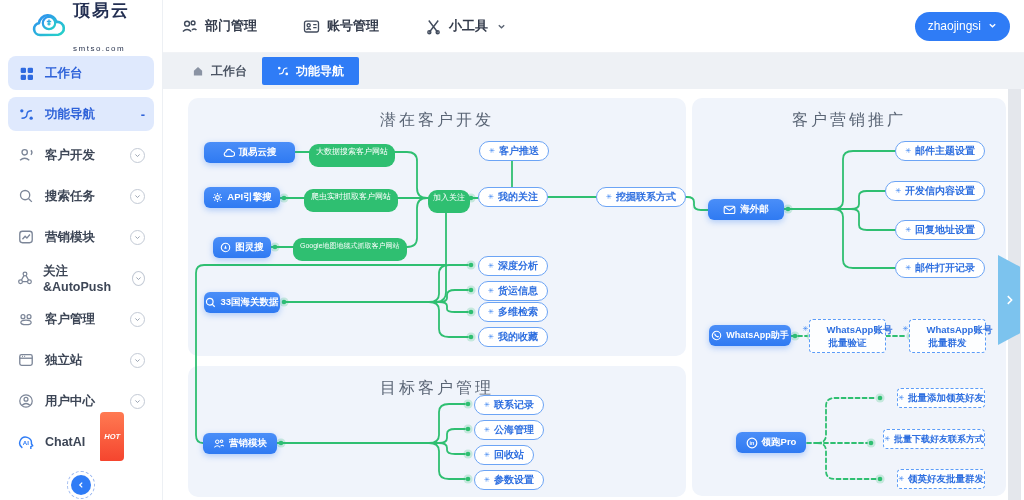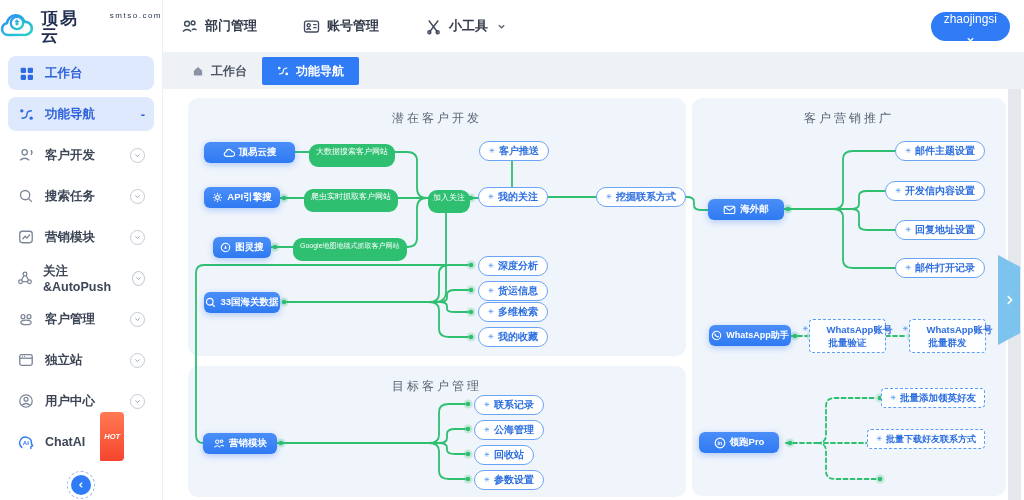--- a/index.html
+++ b/index.html
@@ -1,57 +1,57 @@
 <!DOCTYPE html>
 <html><head>
 <meta charset="utf-8">
 <style>
   html,body{margin:0;padding:0;background:#fff;}
   body{width:1024px;height:500px;overflow:hidden;font-family:"Liberation Sans","DejaVu Sans",sans-serif;-webkit-font-smoothing:antialiased;}
   .app{display:flex;width:1024px;height:500px;}
   
   .sidebar{width:162px;min-width:162px;background:#fff;border-right:1px solid #edf0f4;display:flex;flex-direction:column;position:relative;}
   .logo{height:54px;display:flex;align-items:center;justify-content:center;gap:7px;}
-  .logo-txt{display:flex;flex-direction:row;line-height:1;gap:24px;}
+  .logo-txt{display:flex;flex-direction:column;line-height:1;gap:24px;}
   .logo-name{font-size:17px;font-weight:bold;color:#232f52;letter-spacing:2px;}
   .logo-dom{font-size:8px;color:#2a3550;letter-spacing:1.5px;margin-top:2px;font-weight:normal;}
   .menu{flex:1;padding:2px 8px 0 8px;}
   .mi{height:34px;margin-bottom:7px;display:flex;align-items:center;gap:10px;padding:0 9px;border-radius:8px;font-size:12.5px;font-weight:bold;color:#3d4656;cursor:pointer;}
   .mi .mic{width:18px;height:18px;display:flex;align-items:center;justify-content:center;color:#7c8698;}
   .mi.active{background:#dfe9fd;color:#2e62d9;}
   .mi.active .mic{color:#2e6ae0;}
   .chev{margin-left:auto;width:13px;height:13px;border:1px solid #c3cad5;border-radius:50%;color:#98a1af;display:flex;align-items:center;justify-content:center;}
   .minus{margin-left:auto;color:#2e62d9;font-weight:bold;font-size:13px;}
   .hot{background:linear-gradient(180deg,#ff7a52,#f5452e);color:#fff;font-size:7.5px;font-weight:bold;font-style:italic;border-radius:4px 4px 4px 1px;padding:20px 4px;margin-left:5px;transform:translateY(-6px);}
   .collapse-btn{position:absolute;bottom:5px;left:50%;transform:translateX(-50%);width:20px;height:20px;background:#2f7cf6;border-radius:50%;color:#fff;display:flex;align-items:center;justify-content:center;outline:1px dashed #9db9f0;outline-offset:3px;cursor:pointer;}
   
   .main{flex:1;display:flex;flex-direction:column;min-width:0;}
   .header{height:52px;display:flex;align-items:center;padding:0 14px 0 18px;border-bottom:1px solid #f1f3f6;}
   .h-item{display:flex;align-items:center;gap:7px;font-size:13px;color:#333b4b;font-weight:bold;margin-right:46px;cursor:pointer;}
   .h-item .hic{color:#414b5c;display:flex;}
-  .user-pill{margin-left:auto;background:#2f7cf6;color:#fff;border-radius:15px;padding:0 13px;height:29px;font-size:12px;display:flex;gap:7px;align-items:center;cursor:pointer;flex-direction:column;}
+  .user-pill{margin-left:auto;background:#2f7cf6;color:#fff;border-radius:15px;padding:0 13px;height:29px;font-size:12px;display:flex;gap:7px;align-items:center;cursor:pointer;}
   .tabbar{height:36px;background:#eef1f5;display:flex;align-items:center;padding-left:14px;}
   .tab{display:flex;align-items:center;gap:7px;font-size:12px;font-weight:bold;color:#4a5362;height:28px;padding:0 15px;cursor:pointer;}
   .tab .tic{display:flex;color:#8a93a3;}
   .tab.active{background:#2f7cf6;color:#fff;border-radius:2px;}
   .tab.active .tic{color:#fff;}
   
   .flow{position:relative;flex:1;background:#fff;overflow:hidden;}
   .panel{position:absolute;background:#f0f4fb;border-radius:10px;z-index:0;}
   .pA{left:25px;top:9px;width:498px;height:258px;}
   .pB{left:25px;top:277px;width:498px;height:131px;}
   .pC{left:529px;top:9px;width:314px;height:398px;}
-  .ptitle{position:absolute;top:12px;left:0;width:100%;text-align:center;font-size:12px;color:#5a6575;letter-spacing:3px;}
+  .ptitle{position:absolute;top:12px;left:0;width:100%;text-align:center;font-size:16px;color:#5a6575;letter-spacing:3px;}
   .wires{position:absolute;left:0;top:0;z-index:1;}
   .bnode{position:absolute;z-index:2;background:linear-gradient(180deg,#4a8ef8,#2f7af2);color:#fff;border-radius:6px;height:21px;display:flex;align-items:center;justify-content:center;gap:4px;font-size:9.5px;font-weight:bold;box-shadow:0 2px 6px rgba(47,124,246,.35);cursor:pointer;}
   .bnode .bic{display:flex;}
   .gpill{position:absolute;z-index:2;background:#2fbf71;color:#fff;border-radius:9px;font-size:8px;height:23px;line-height:16px;padding:0 7px;white-space:nowrap;text-align:center;}
   .wnode{position:absolute;z-index:2;background:#fff;border:1px solid #6ca4f5;border-radius:11px;color:#2e6fe0;font-size:10px;height:20px;display:flex;align-items:center;gap:4px;padding:0 9px;font-weight:bold;white-space:nowrap;box-sizing:border-box;cursor:pointer;}
   .ast{color:#3e86f2;font-size:7px;}
-  .dnode{position:absolute;z-index:2;background:#fdfeff;border:1px dashed #5b9cf8;border-radius:4px;color:#2e6fe0;font-size:9.5px;font-weight:bold;display:flex;align-items:center;justify-content:center;gap:4px;padding:0 8px;height:20px;white-space:nowrap;box-sizing:border-box;cursor:pointer;}
+  .dnode{position:absolute;z-index:2;background:#fdfeff;border:1px dashed #5b9cf8;border-radius:4px;color:#2e6fe0;font-size:9.5px;font-weight:bold;display:flex;align-items:center;justify-content:center;gap:4px;padding:0 0;height:20px;white-space:nowrap;box-sizing:border-box;cursor:pointer;}
   .dnode.two{flex-direction:column;gap:0;height:34px;line-height:1.4;padding:2px 6px;}
   .dnode .row{display:flex;align-items:center;gap:18px;}
   .scrollstrip{position:absolute;right:3px;top:0;width:13px;height:412px;background:#e4e7ec;z-index:3;}
   .collapse-tab{position:absolute;right:4px;top:166px;width:22px;height:90px;background:#7cc3ee;z-index:4;clip-path:polygon(0 0,100% 13%,100% 87%,0 100%);display:flex;align-items:center;justify-content:center;color:#fff;}
 </style>
 </head>
 <body>
 
 <div class="app">
 
@@ -446,21 +446,21 @@
       </div>
       <div class="bnode" style="left:546px;top:236px;width:82px;font-size:9px">
         <span class="bic">
             <svg width="11" height="11" viewBox="0 0 12 12" fill="none" stroke="#fff" stroke-width="1.2">
               <circle cx="6" cy="6" r="4.6"></circle>
               <path d="M4.2,4 q-0.4,2.4 3.4,3.6 l0.6,-1"></path>
             </svg>
           </span>
         <span>WhatsApp助手</span>
       </div>
-      <div class="bnode" style="left:536px;top:343px;width:80px">
+      <div class="bnode" style="left:573px;top:343px;width:70px">
         <span class="bic">
             <svg width="12" height="12" viewBox="0 0 12 12">
               <circle cx="6" cy="6" r="4.8" fill="none" stroke="#fff" stroke-width="1.2"></circle>
               <text x="3.4" y="8.2" font-size="5.4" font-weight="bold" fill="#fff" font-family="Liberation Sans, sans-serif">in</text>
             </svg>
           </span>
         <span>领跑Pro</span>
       </div>
 
       <div class="gpill" style="left:146px;top:55px">大数据搜索客户网站</div>
@@ -550,20 +550,24 @@
           </span>
       </div>
 
       <div class="dnode" style="right:39px;top:299px">
           <span class="ast">✳</span>
           <span>批量添加领英好友</span>
         </div>
       <div class="dnode" style="right:39px;top:340px;font-size:9px">
           <span class="ast">✳</span>
           <span>批量下载好友联系方式</span>
+        </div>
+      <div class="dnode" style="right:39px;top:380px">
+          <span class="ast">✳</span>
+          <span>领英好友批量群发</span>
         </div>
 
       <div class="scrollstrip"></div>
       <div class="collapse-tab">
         <svg width="9" height="12" viewBox="0 0 10 14">
             <path d="M3,2.5 7.5,7 3,11.5" stroke="#fff" stroke-width="1.8" fill="none"></path>
           </svg>
       </div>
     </div>
   </div>

